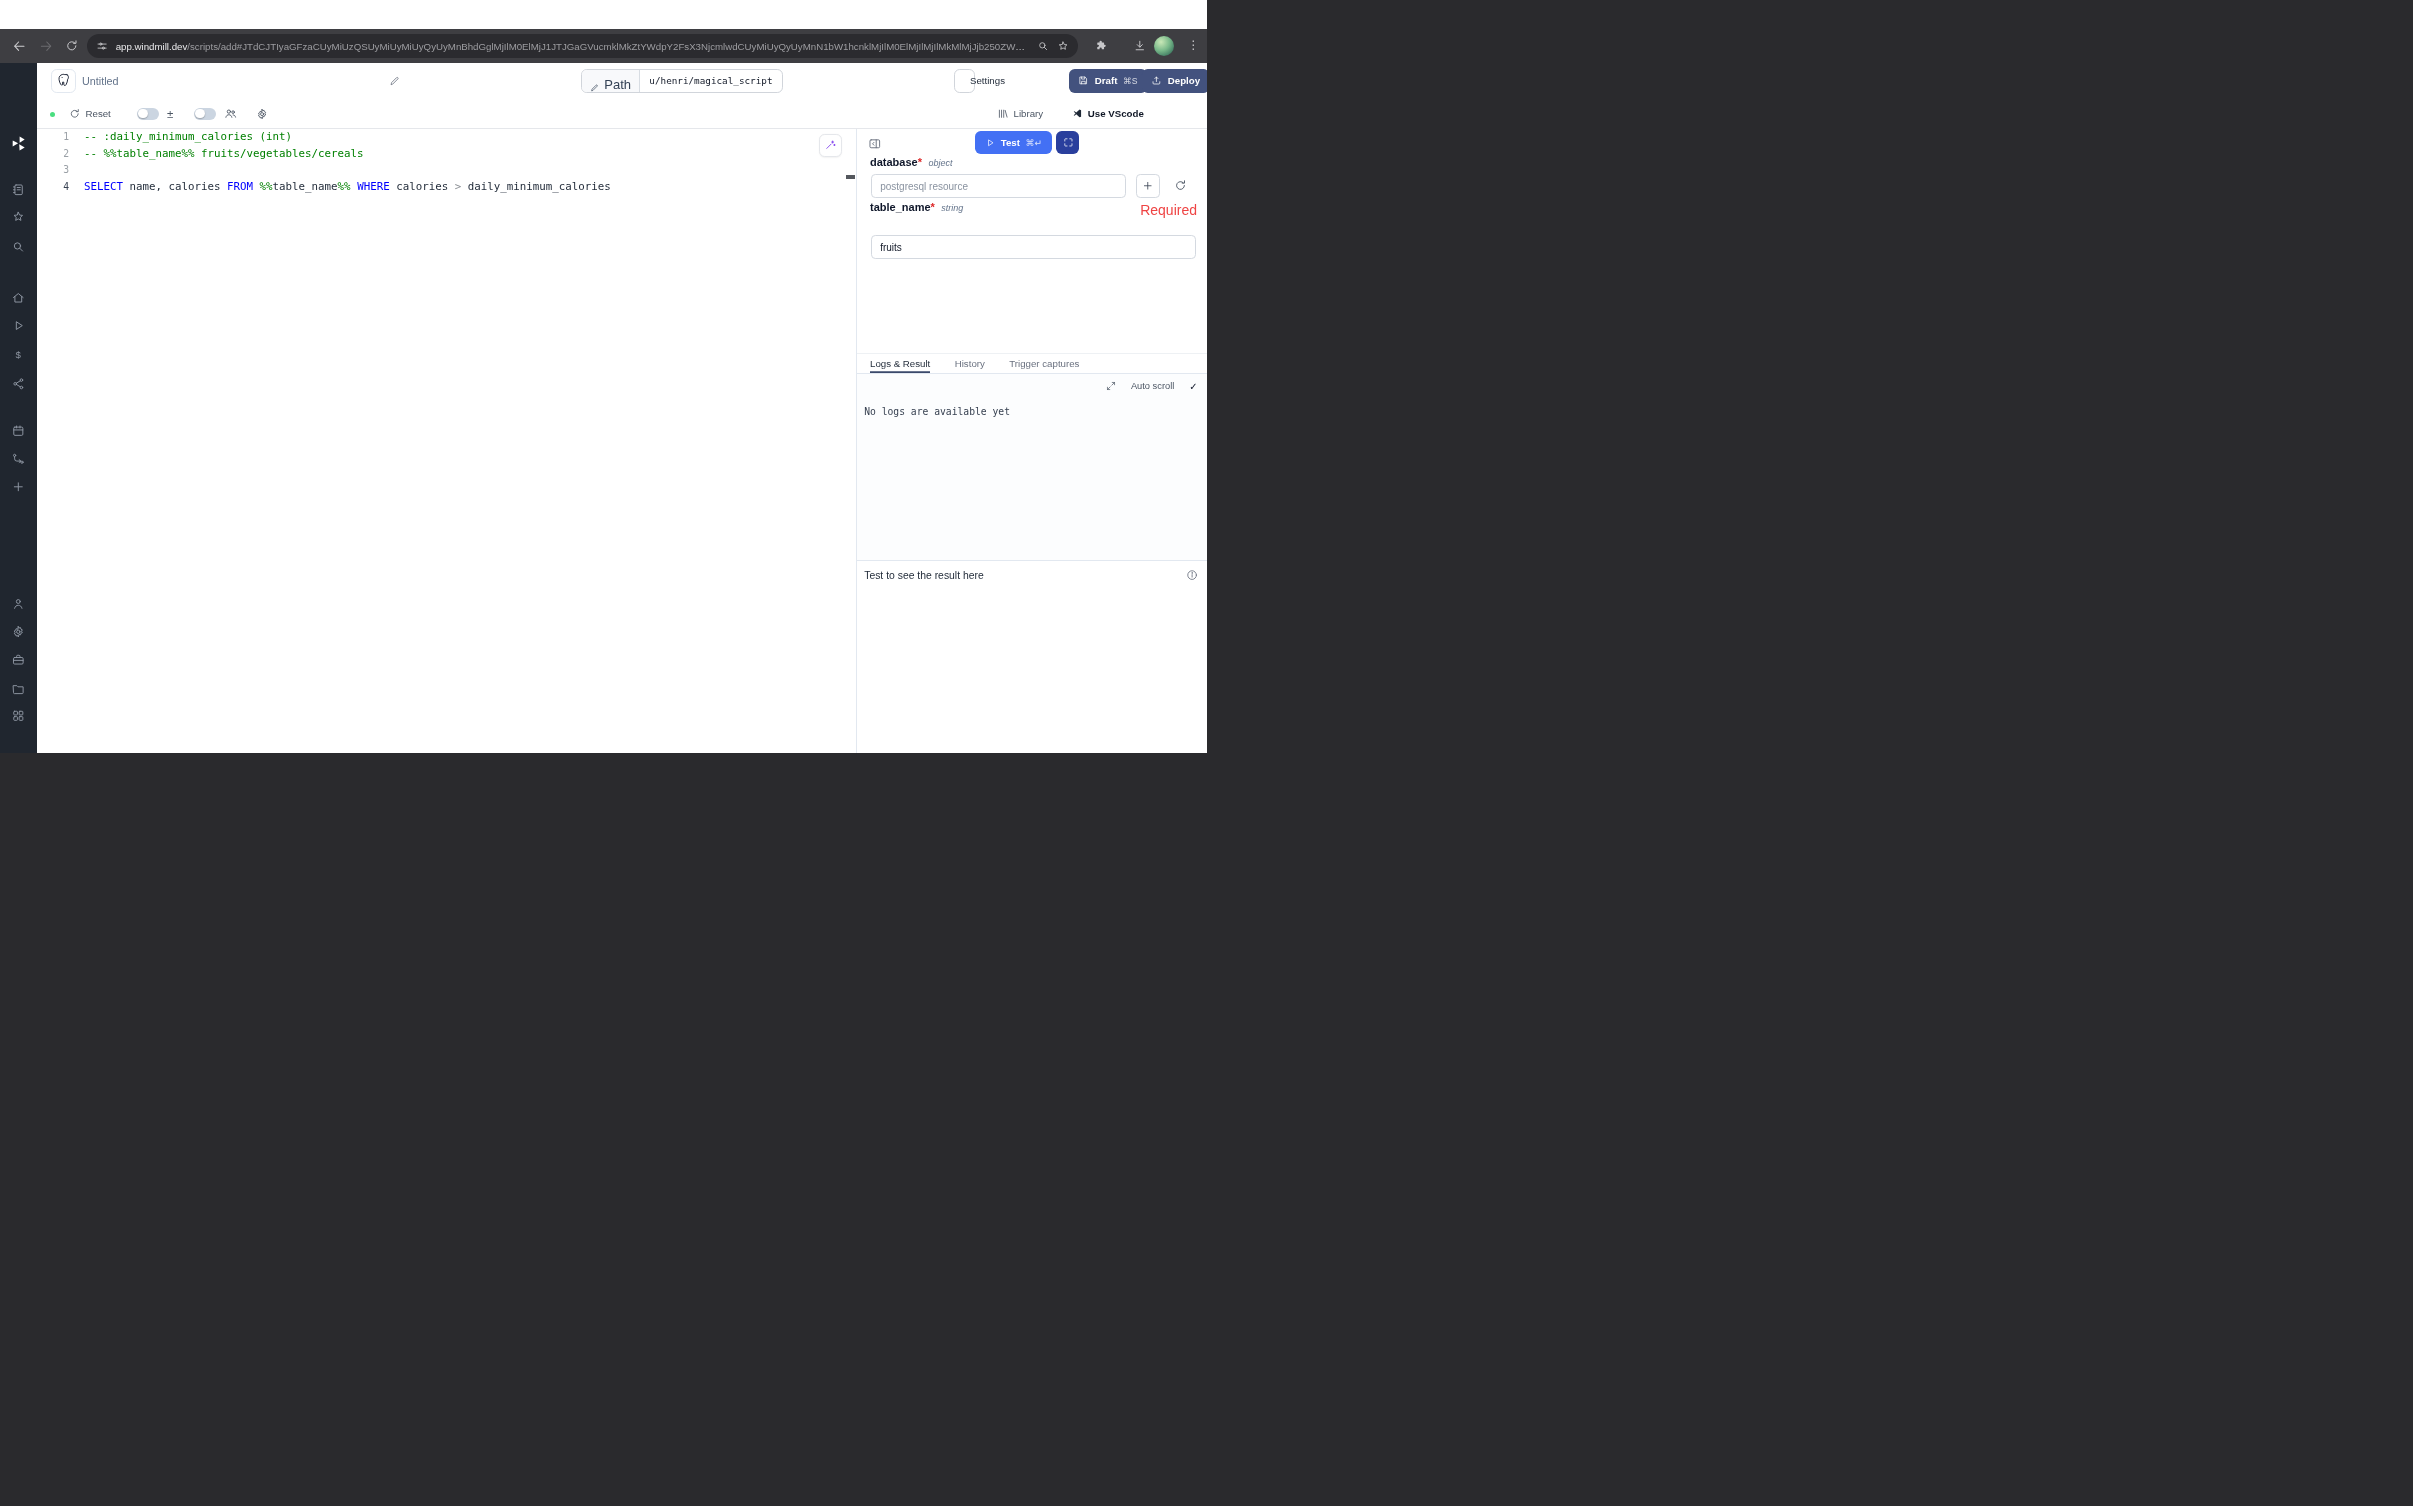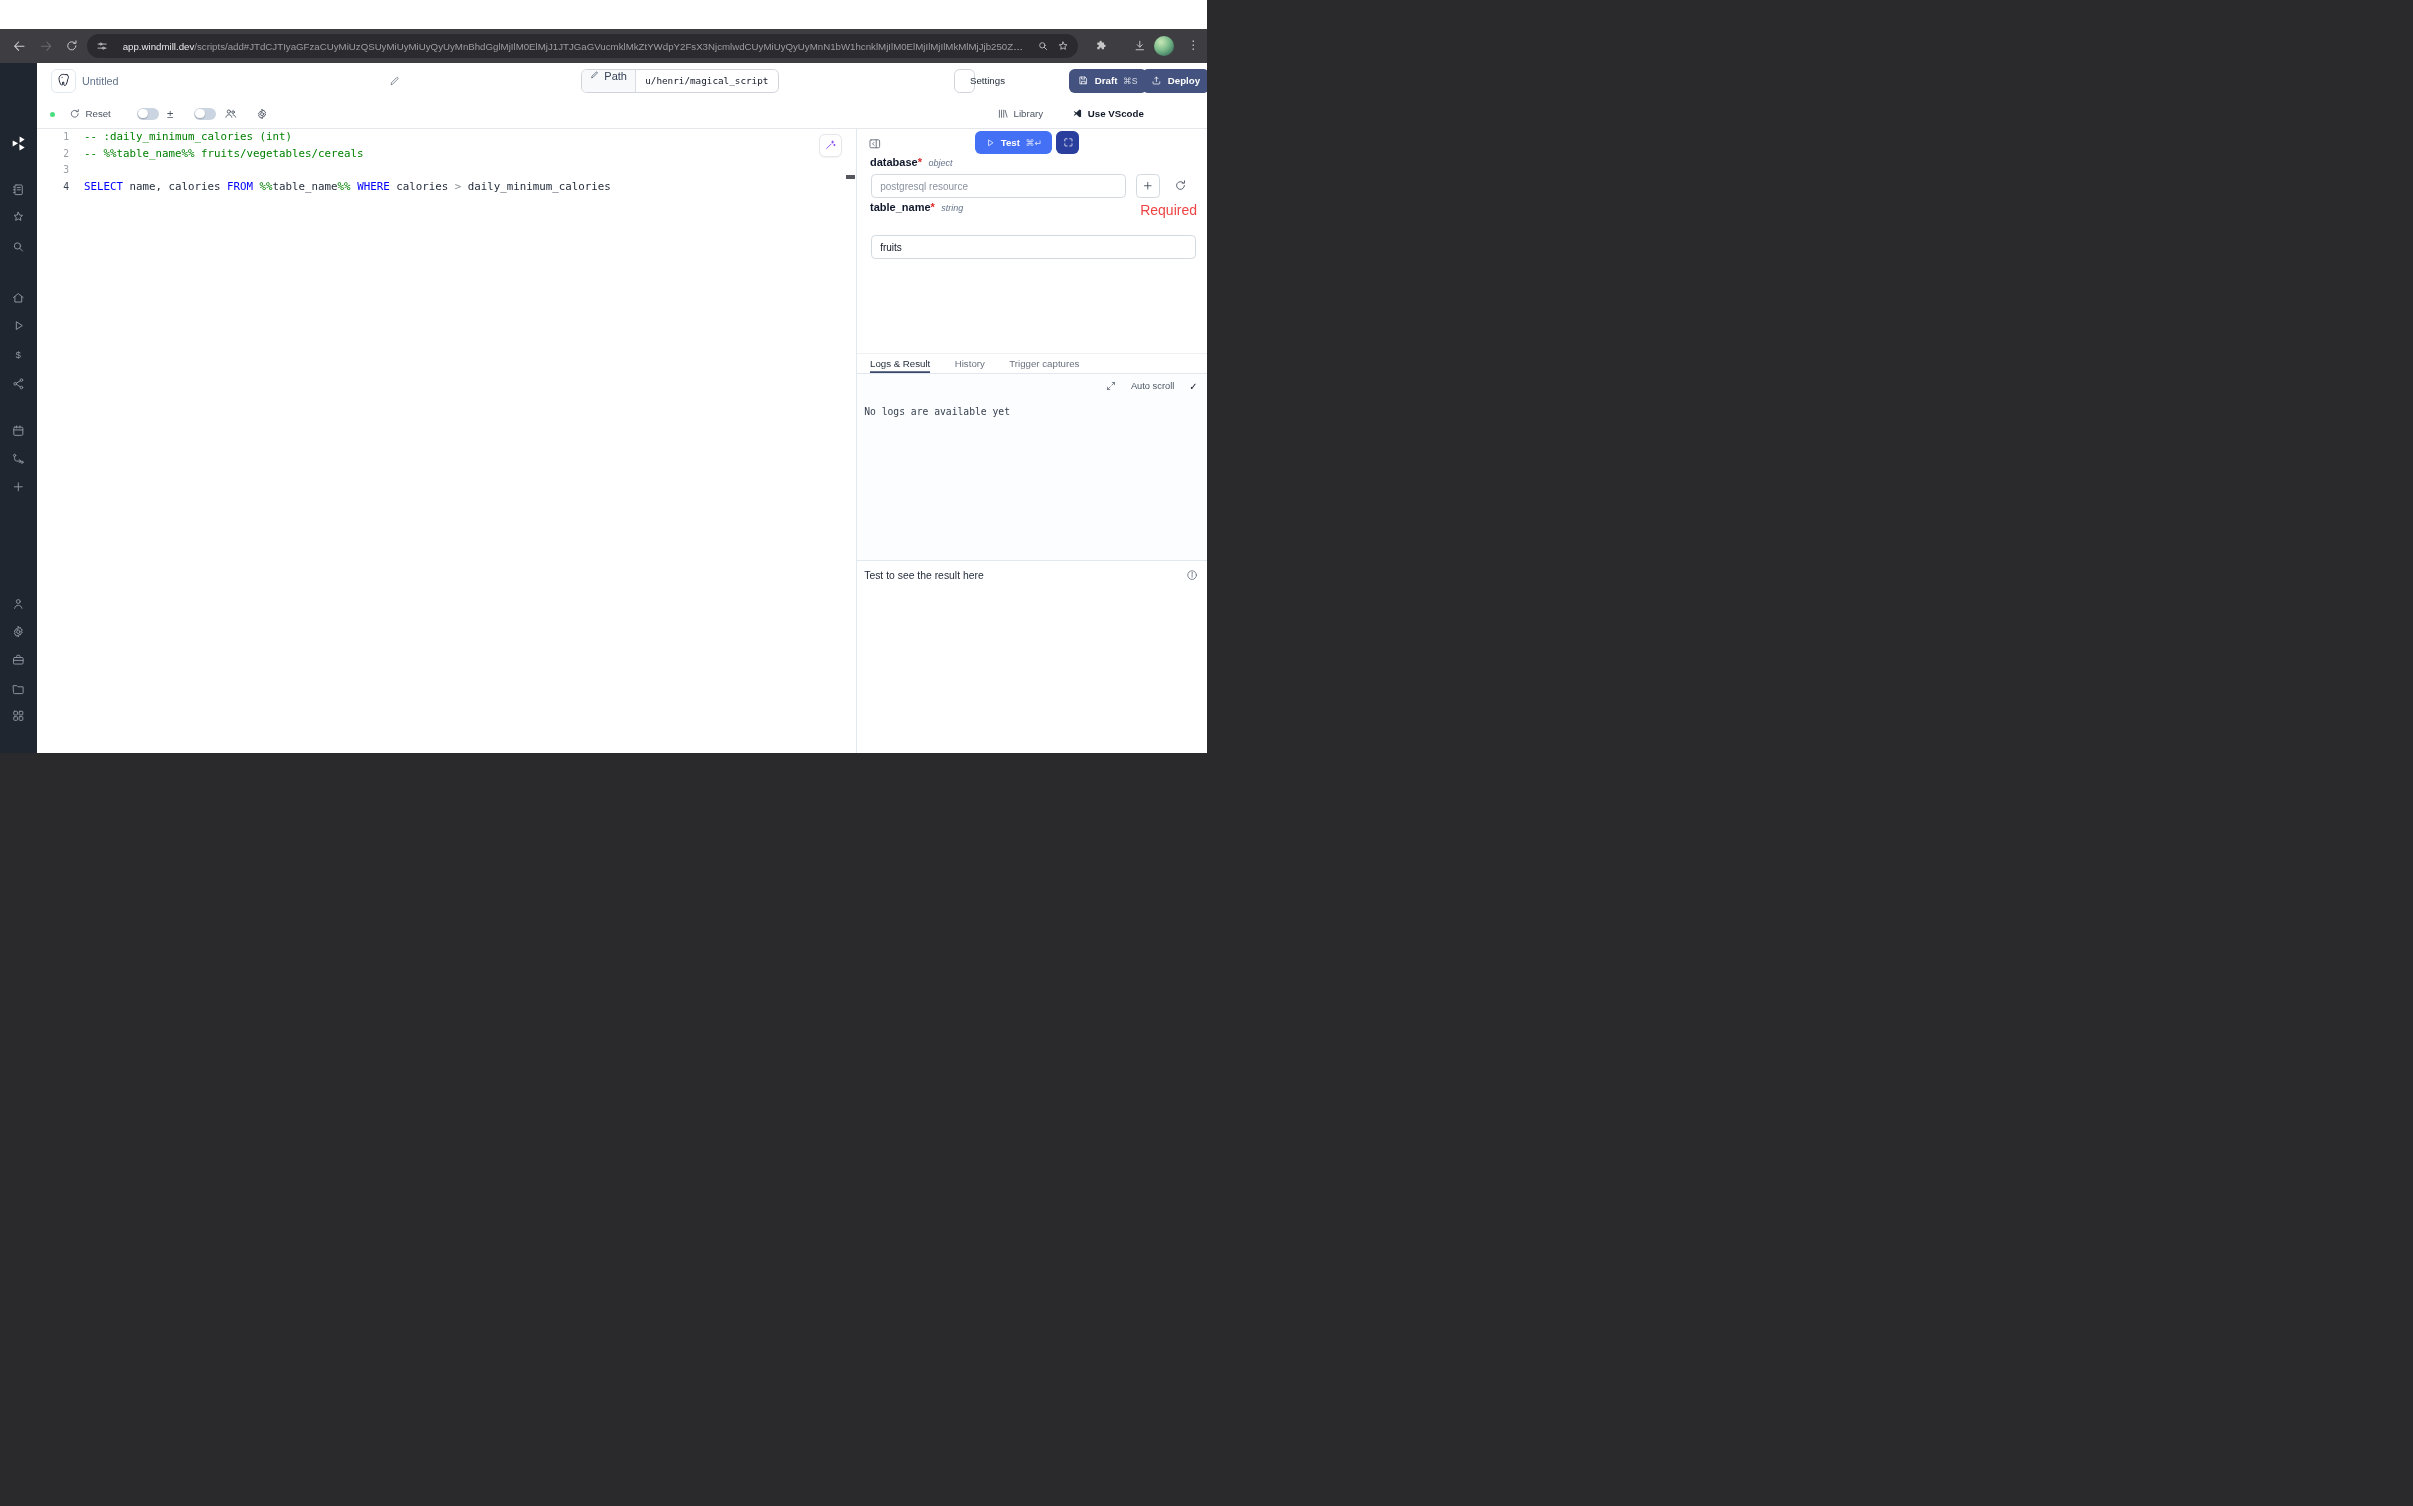--- a/index.html
+++ b/index.html
@@ -18,38 +18,38 @@
   .btab { position:absolute; left:62px; top:4.3px; width:157px; height:24.4px; background:#4e4e52; border-radius:7.2px 7.2px 0 0; display:flex; align-items:center; gap:5.7px; padding:0 7.2px; }
   .btab-title { flex:1; color:#e4e4e6; font-size:9px; white-space:nowrap; overflow:hidden; }
   .btab-close { color:#b4b4b7; font-size:10.8px; line-height:1; }
   .newtab { position:absolute; left:231px; top:5.7px; width:18.7px; height:18.7px; border-radius:5px; background:#47474b; color:#d2d2d5; display:flex; align-items:center; justify-content:center; font-size:12.2px; }
   .strip-chev { position:absolute; right:6.5px; top:7.2px; width:16.5px; height:14.4px; border-radius:3.6px; background:#47474b; color:#cfcfd2; display:flex; align-items:center; justify-content:center; }
 
   .urlbar { position:absolute; top:29px; left:0; right:0; height:34px; background:#3e3e42; }
   .navic { position:absolute; top:10px; color:#cfcfd2; }
   .omnibox { position:absolute; left:87px; top:5px; width:991px; height:24.4px; background:#2b2b2f; border-radius:12.2px; display:flex; align-items:center; gap:7.2px; padding:0 9.3px; color:#c7c7ca; }
   .url-text { flex:1; overflow:hidden; white-space:nowrap; text-overflow:ellipsis; font-size:9.7px; }
-  .url-host { color:#eaeaec;margin-left:7px; }
+  .url-host { color:#eaeaec; }
   .url-path { color:#9d9da1; }
   .chromeic { position:absolute; top:10px; color:#c7c7ca; }
   .avatar { position:absolute; left:1154px; top:7.2px; width:20px; height:20px; border-radius:50%;
             background: radial-gradient(circle at 35% 30%, #c9e8b7 0%, #79b98a 45%, #3f7a62 80%, #2d5a48 100%); }
   .kebab { position:absolute; left:1187px; top:8.6px; color:#c7c7ca; font-size:12.2px; }
 
   
   .sidebar { position:absolute; left:0; top:63px; width:37px; bottom:0; background:#20262f; }
   .sicon { position:absolute; left:50%; transform:translateX(-50%); width:17px; height:17px; display:flex; align-items:center; justify-content:center; color:#8f97a3; }
 
   
   .appheader { position:absolute; left:37px; top:63px; right:0; height:36px; background:#fff; }
   .pgbox { position:absolute; left:14.4px; top:5.7px; width:24.4px; height:24.4px; border:0.7px solid #e2e8f0; border-radius:5.7px; display:flex; align-items:center; justify-content:center; color:#0f172a; }
   .script-title { position:absolute; left:45px; top:0; height:36px; display:flex; align-items:center; color:#64748b; font-size:10.8px; }
   .title-pencil { position:absolute; left:352px; top:12.2px; color:#6b7280; }
   .pathgroup { position:absolute; left:544px; top:5.7px; height:24.4px; display:flex; border:0.7px solid #d1d5db; border-radius:5.7px; overflow:hidden; background:#fff; }
-  .pathgroup .seg-label { display:flex; align-items:flex-start; gap:5px; padding:0 8px; background:#f8f9fb; border-right:0.7px solid #d8dde3; color:#334155; font-size:11px; }
+  .pathgroup .seg-label { display:flex; align-items:flex-end; gap:5px; padding:0 8px; background:#f8f9fb; border-right:0.7px solid #d8dde3; color:#334155; font-size:13px; }
   .pathgroup .seg-value { display:flex; align-items:center; padding:0 9.3px; font-family:"DejaVu Sans Mono","Liberation Mono",monospace; font-size:9.3px; color:#111827; }
   .hbtn { position:absolute; top:5.7px; height:24.4px; display:flex; align-items:center; gap:5.7px; border-radius:5.7px; font-size:9.7px; padding:0 9.3px; }
   .hbtn.light { border:0.7px solid #d1d5db; background:#fff; color:#1f2937; }
   .hbtn.dark { background:#43527e; color:#fff; font-weight:600; }
   .hbtn .short { font-weight:400; font-size:8.6px; color:rgba(255,255,255,.78); }
 
   
   .toolbar2 { position:absolute; left:37px; top:99px; right:0; height:30px; background:#fff; border-bottom:0.7px solid #e5e7eb; }
   .t2 { position:absolute; top:0; height:29.5px; display:flex; align-items:center; gap:5px; color:#4b5563; font-size:9.7px; }
   .statusdot { position:absolute; left:13px; top:13px; width:5px; height:5px; border-radius:50%; background:#4ade80; }

